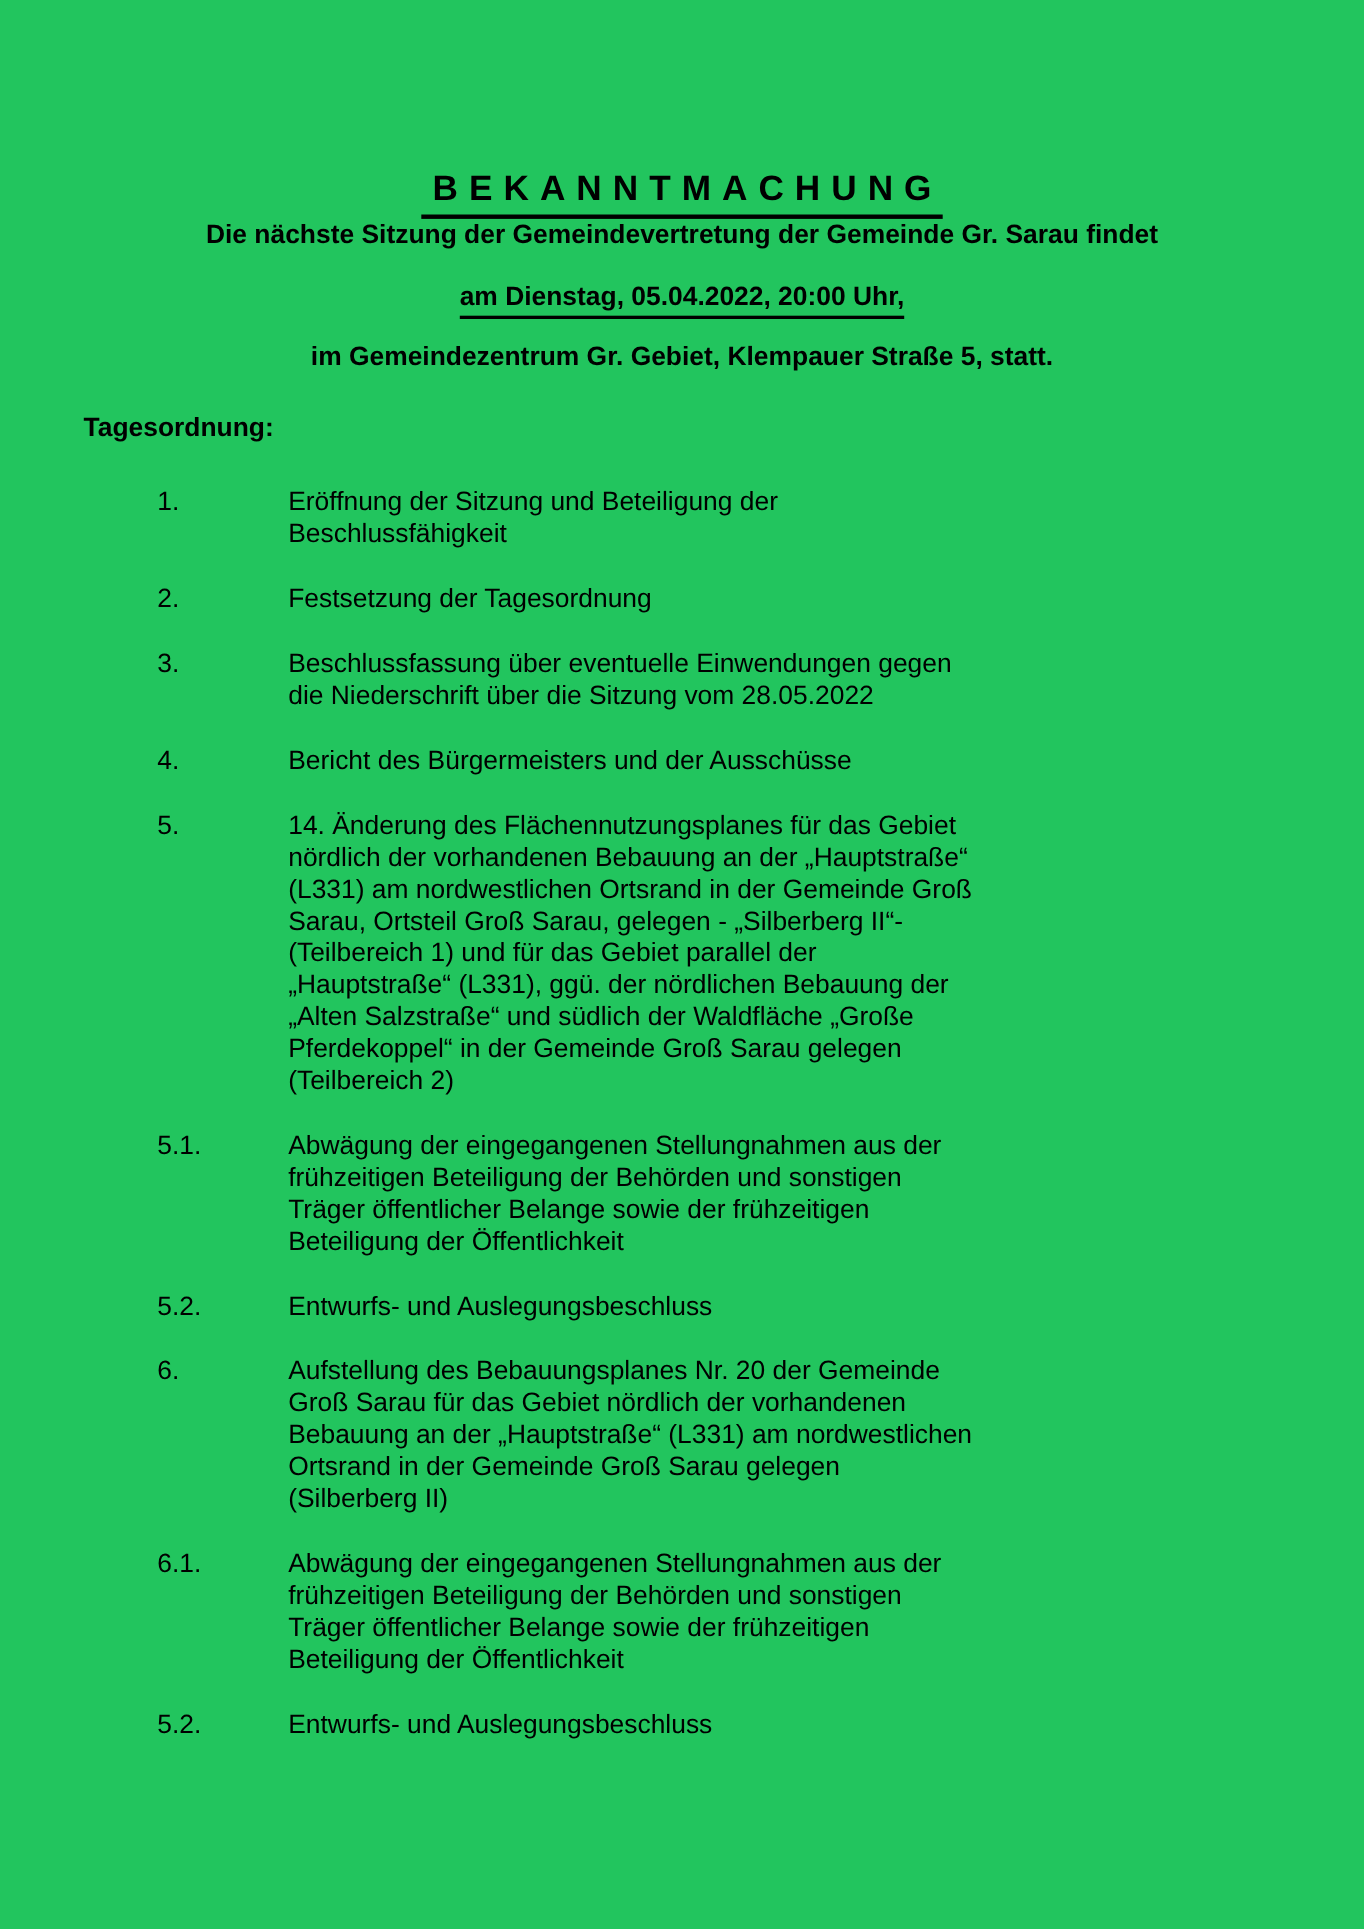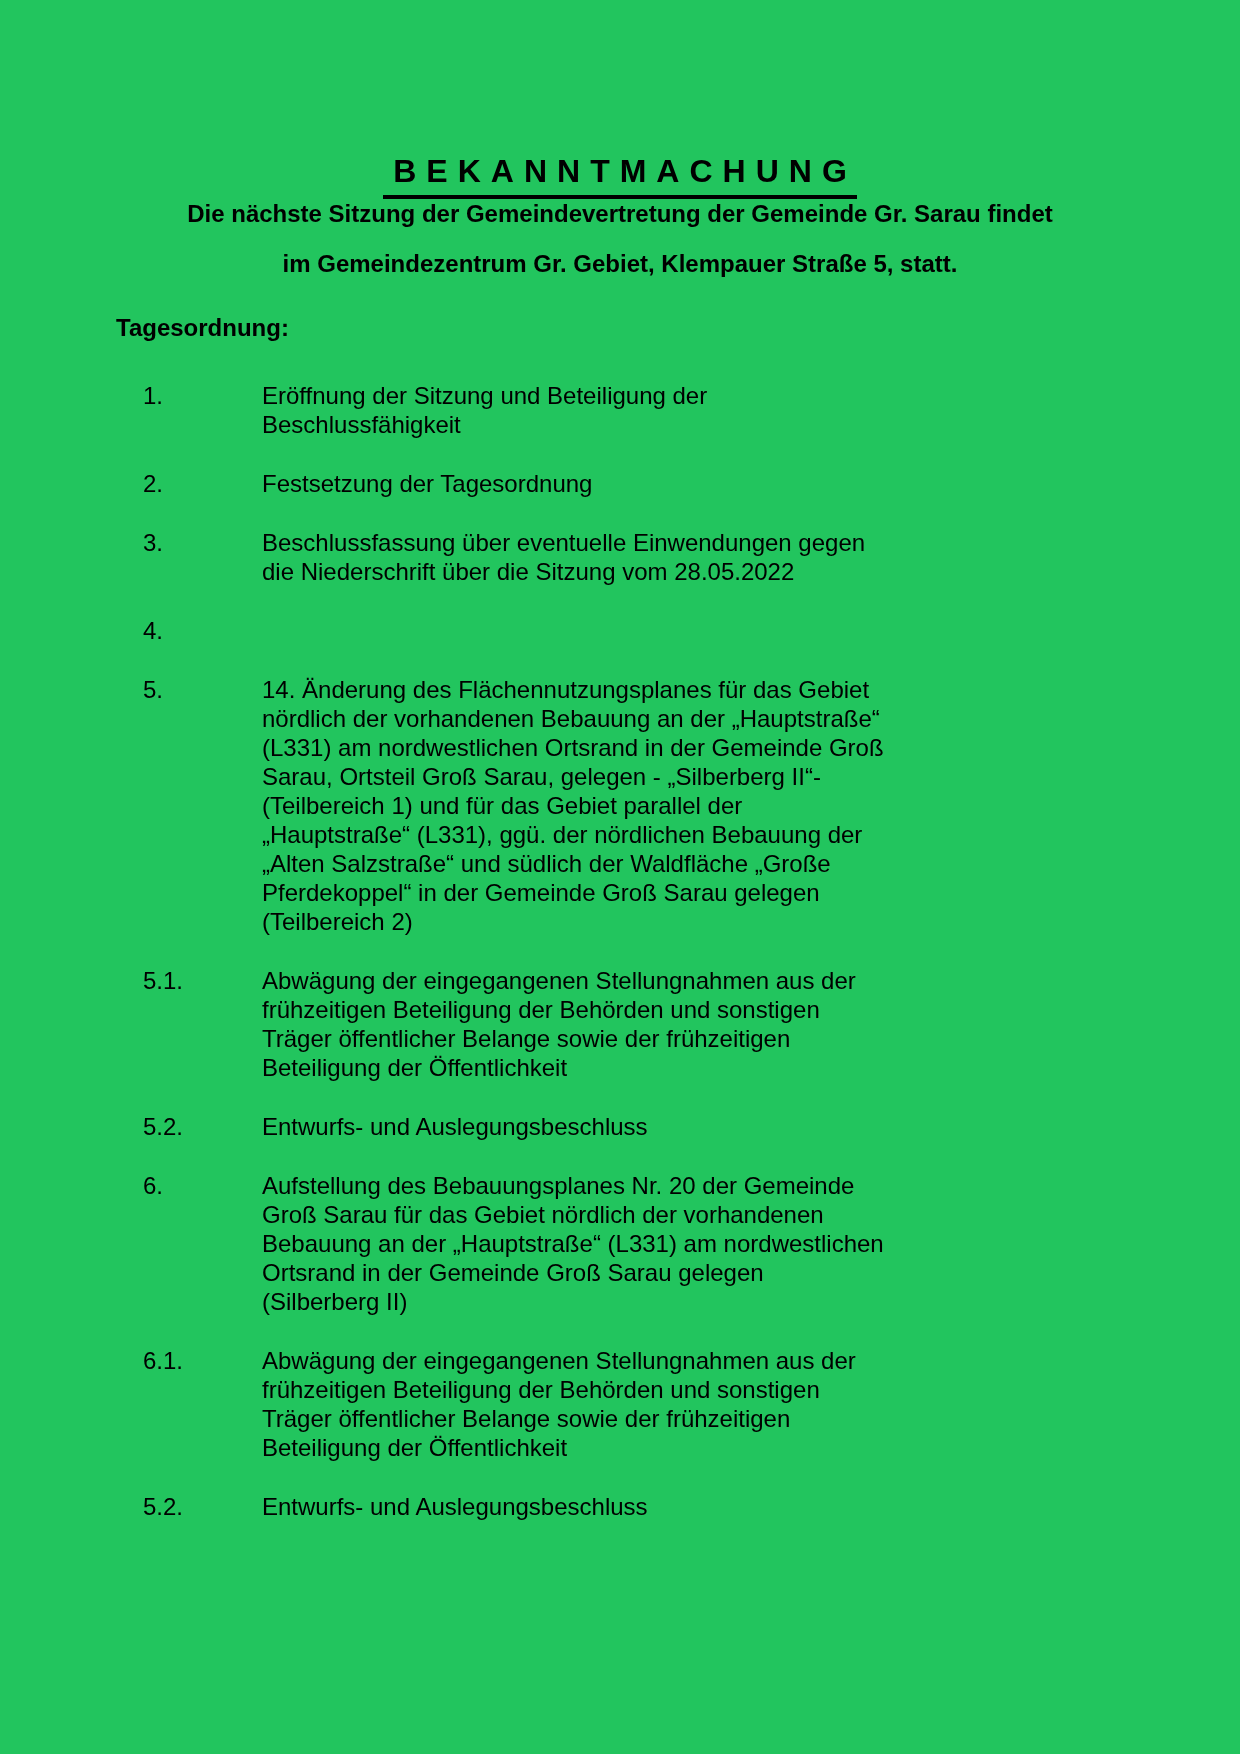--- a/index.html
+++ b/index.html
@@ -42,21 +42,21 @@
   .intro-1 { }
   .intro-2 { margin-top: 26px; }
   .intro-3 { margin-top: 20px; }
   .intro-underline {
     display: inline-block;
     border-bottom: 3px solid #000;
     padding-bottom: 2px;
   }
   .agenda-heading {
     margin-top: 34px;
-    margin-left: 116px;
+    margin-left: 76px;
     font-weight: bold;
     font-size: 24px;
     line-height: 30px;
   }
   .agenda {
     margin-top: 38px;
     margin-left: 143px;
     margin-right: 60px;
   }
   .agenda .row {
@@ -78,20 +78,23 @@
 <body>
 
 <div class="page">
 
   <div class="title-wrap">
     <span class="doc-title">BEKANNTMACHUNG</span>
   </div>
 
   <div class="intro-line intro-1">Die nächste Sitzung der Gemeindevertretung der Gemeinde Gr. Sarau findet</div>
 
+  <div class="intro-line intro-2">
+    <span class="intro-underline">am Dienstag, 05.04.2022, 20:00 Uhr,</span>
+  </div>
 
   <div class="intro-line intro-3">im Gemeindezentrum Gr. Gebiet, Klempauer Straße 5, statt.</div>
 
   <div class="agenda-heading">Tagesordnung:</div>
 
   <div class="agenda">
 
     <div class="row">
       <div class="num">1.</div>
       <div class="txt">Eröffnung der Sitzung und Beteiligung der
@@ -104,20 +107,21 @@
     </div>
 
     <div class="row">
       <div class="num">3.</div>
       <div class="txt">Beschlussfassung über eventuelle Einwendungen gegen
 die Niederschrift über die Sitzung vom 28.05.2022</div>
     </div>
 
     <div class="row">
       <div class="num">4.</div>
+      <div class="txt">Bericht des Bürgermeisters und der Ausschüsse</div>
     </div>
 
     <div class="row">
       <div class="num">5.</div>
       <div class="txt">14. Änderung des Flächennutzungsplanes für das Gebiet
 nördlich der vorhandenen Bebauung an der „Hauptstraße“
 (L331) am nordwestlichen Ortsrand in der Gemeinde Groß
 Sarau, Ortsteil Groß Sarau, gelegen - „Silberberg II“-
 (Teilbereich 1) und für das Gebiet parallel der
 „Hauptstraße“ (L331), ggü. der nördlichen Bebauung der

